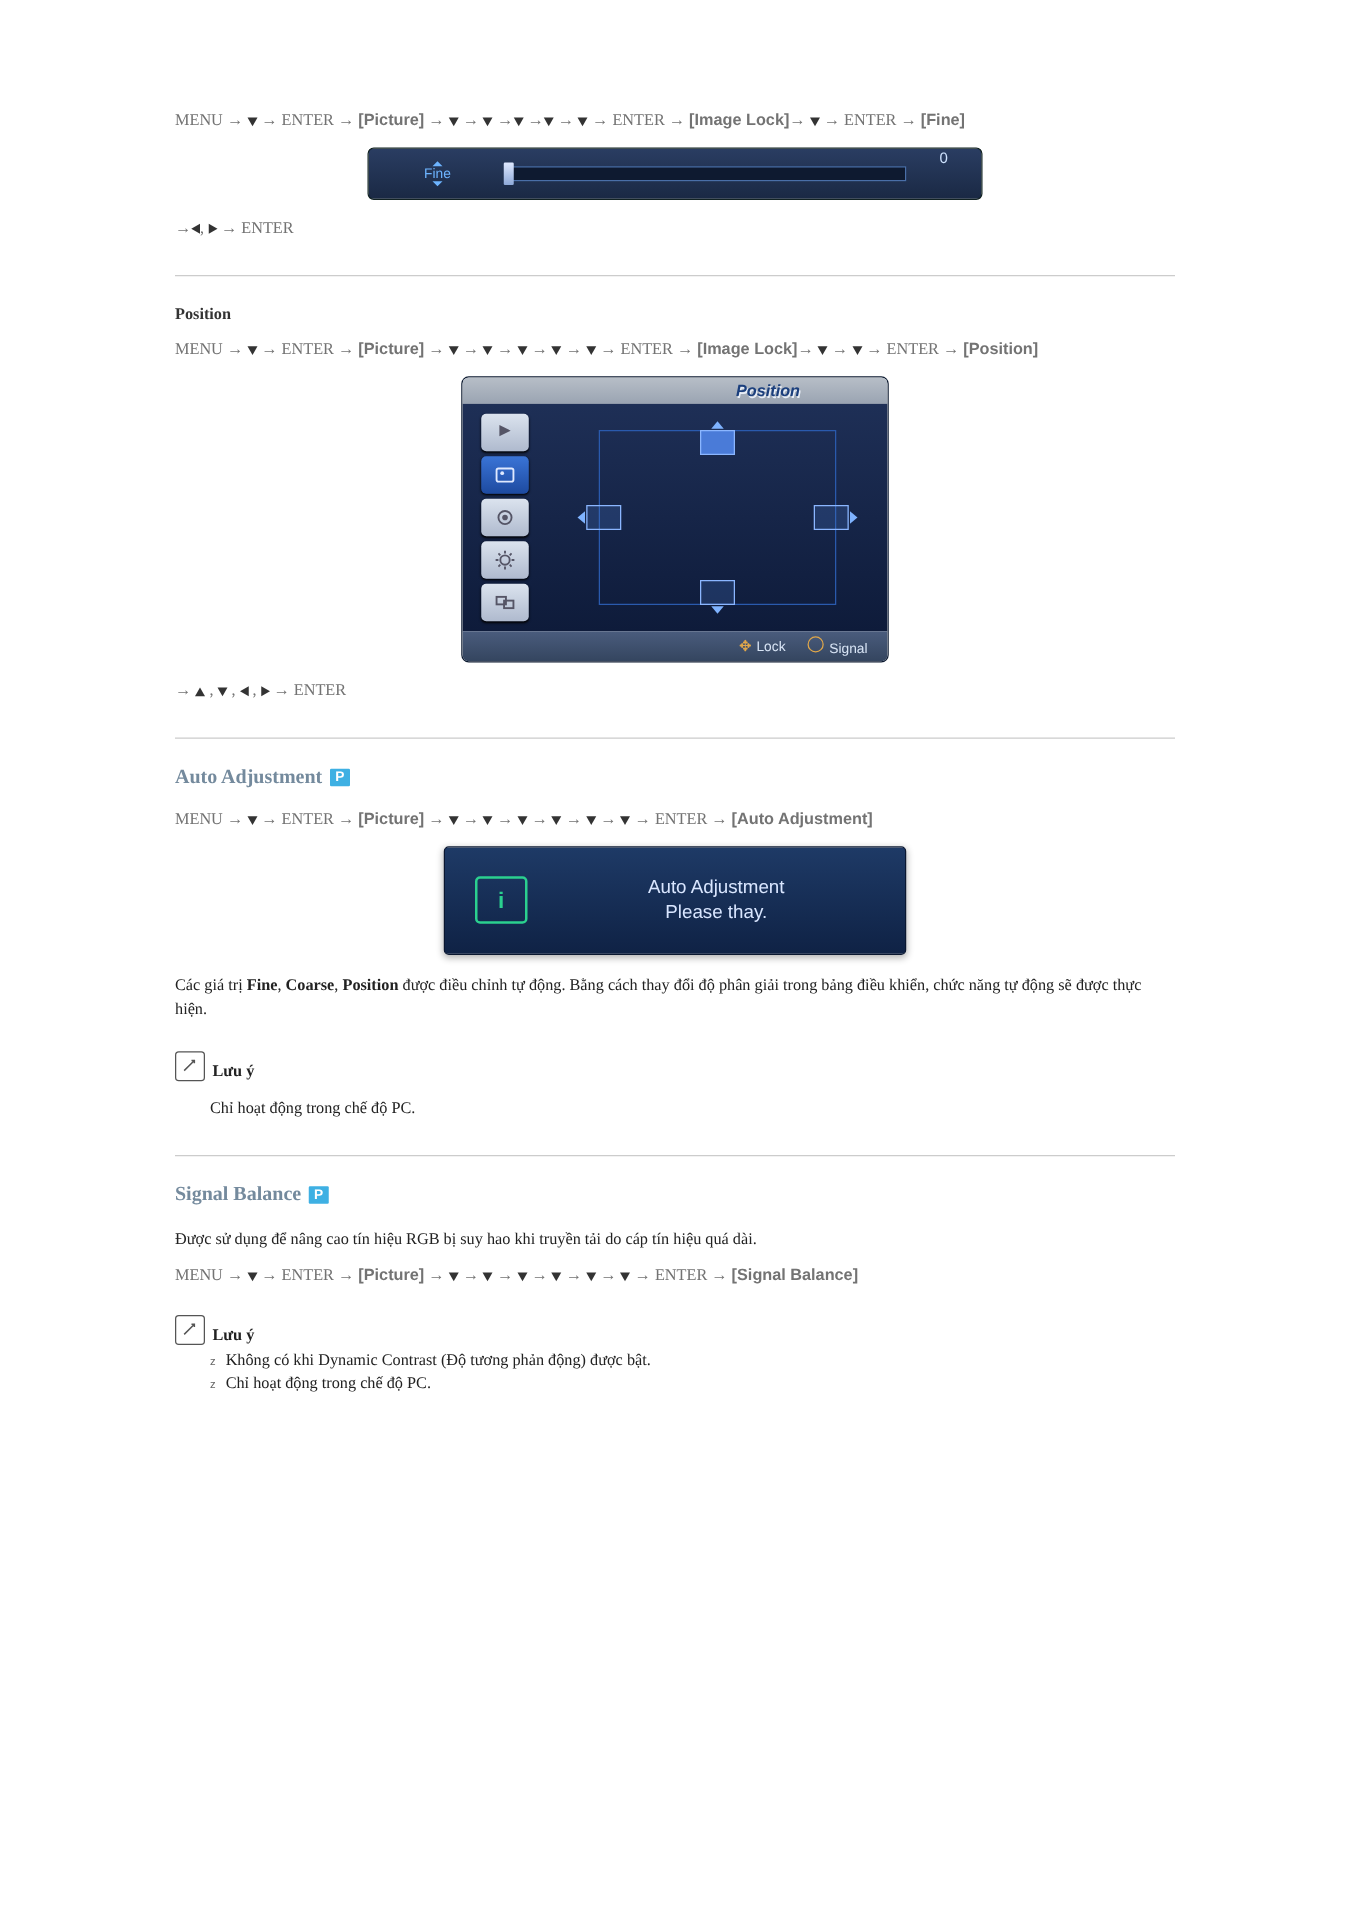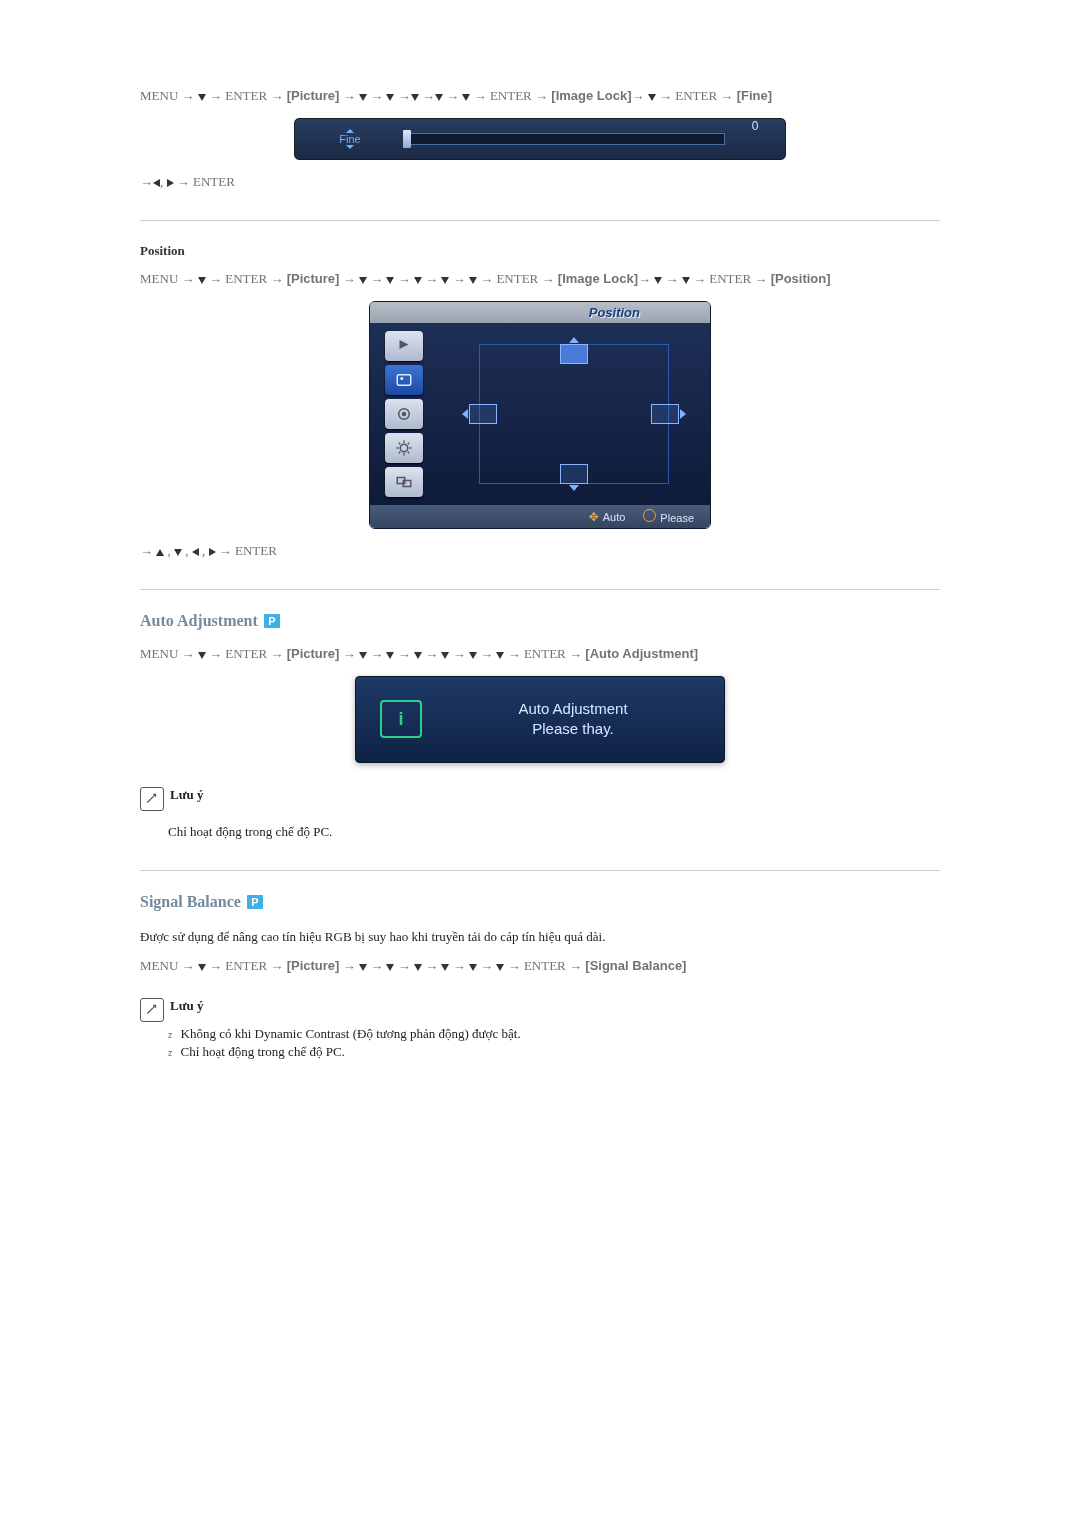--- a/index.html
+++ b/index.html
@@ -45,21 +45,21 @@
 .osd-position .dir.leftd{left:-18px;top:50%;transform:translateY(-50%)}
 .osd-position .dir.leftd .a{border-top:5px solid transparent;border-bottom:5px solid transparent;border-right:6px solid #7fb3ff}
 .osd-position .dir.rightd{right:-18px;top:50%;transform:translateY(-50%)}
 .osd-position .dir.rightd .a{border-top:5px solid transparent;border-bottom:5px solid transparent;border-left:6px solid #7fb3ff}
 .osd-position .foot{background:linear-gradient(#4a5c7d,#34455f);padding:4px 16px;display:flex;justify-content:flex-end;gap:18px;color:#d8e4f5;font-size:11px;align-items:center}
 .osd-position .foot .cir{display:inline-flex;width:11px;height:11px;border:1.5px solid #e0a74a;border-radius:50%;margin-right:4px;position:relative}
 .osd-position .foot .mv::before{content:"✥";color:#e0a74a;margin-right:4px;font-size:12px}
 .osd-auto{width:320px;margin:14px auto;background:linear-gradient(#1e3a66,#0f2245);border:1px solid #0a1730;border-radius:4px;padding:22px 24px;display:flex;align-items:center;gap:24px;font-family:Arial;color:#d9e6ff;box-shadow:0 2px 6px rgba(0,0,0,.3)}
 .osd-auto .ic{width:38px;height:34px;border:2px solid #2bd08f;border-radius:4px;display:flex;align-items:center;justify-content:center;color:#2bd08f;font-weight:bold;font-size:18px}
 .osd-auto .txt{font-size:15px;line-height:1.35;text-align:center;flex:1}
-.note-row{display:flex;align-items:flex-start;gap:6px;margin:24px 0 4px}
+.note-row{display:flex;align-items:flex-end;gap:6px;margin:24px 0 4px}
 .note-row .nicon{width:22px;height:22px;display:inline-flex;align-items:center;justify-content:center;border:1.8px solid #555;border-radius:3px;color:#555;font-family:Arial}
 .note-row .nicon svg{width:14px;height:14px}
 .note-row .lbl{font-weight:bold}
 .note-body{margin-left:28px}
 ul.bl{list-style:none;padding:0;margin:4px 0 0 28px}
 ul.bl li{margin:2px 0}
 ul.bl li::before{content:"z";font-family:Arial;font-size:9px;color:#666;margin-right:8px}
 </style>
 </head>
 <body>
@@ -146,22 +146,22 @@
               <div class="box"></div>
             </div>
     <div class="dir rightd">
               <div class="box"></div>
               <div class="a"></div>
             </div>
    </div>
   </div>
  </div>
  <div class="foot">
-  <span class="mv">Auto</span>
-  <span><span class="cir"></span><span>Please</span></span>
+  <span class="mv">Lock</span>
+  <span><span class="cir"></span><span>Signal</span></span>
  </div>
 </div>
 
 <div class="nav-line">
 <span> → </span><span class="glyph-up"></span><span> , </span><span class="glyph-down"></span><span> , </span><span class="glyph-left"></span><span> , </span><span class="glyph-right"></span><span> → ENTER</span>
 </div>
 
 
 <hr class="sep">
 
@@ -172,20 +172,21 @@
 
 <div class="nav-line">
 <span>MENU → </span><span class="glyph-down"></span><span> → ENTER → </span><span class="k">[Picture]</span><span> → </span><span class="glyph-down"></span><span> → </span><span class="glyph-down"></span><span> → </span><span class="glyph-down"></span><span> → </span><span class="glyph-down"></span><span> → </span><span class="glyph-down"></span><span> → </span><span class="glyph-down"></span><span> → ENTER → </span><span class="k">[Auto Adjustment]</span>
 </div>
 
 <div class="osd-auto">
  <div class="ic">i</div>
  <div class="txt"><span>Auto Adjustment</span><br><span>Please thay.</span></div>
 </div>
 
+<p class="body-text"><span>Các giá trị </span><b>Fine</b><span>, </span><b>Coarse</b><span>, </span><b>Position</b><span> được điều chỉnh tự động. Bằng cách thay đổi độ phân giải trong bảng điều khiển, chức năng tự động sẽ được thực hiện.</span></p>
 
 <div class="note-row">
  <span class="nicon">
         <svg viewBox="0 0 24 24">
           <path fill="none" stroke="#555" stroke-width="2" d="M4 18l14-14M14 4h4v4"></path>
         </svg>
       </span>
  <span class="lbl">Lưu ý</span>
 </div>
 <p class="note-body">Chỉ hoạt động trong chế độ PC.</p>

